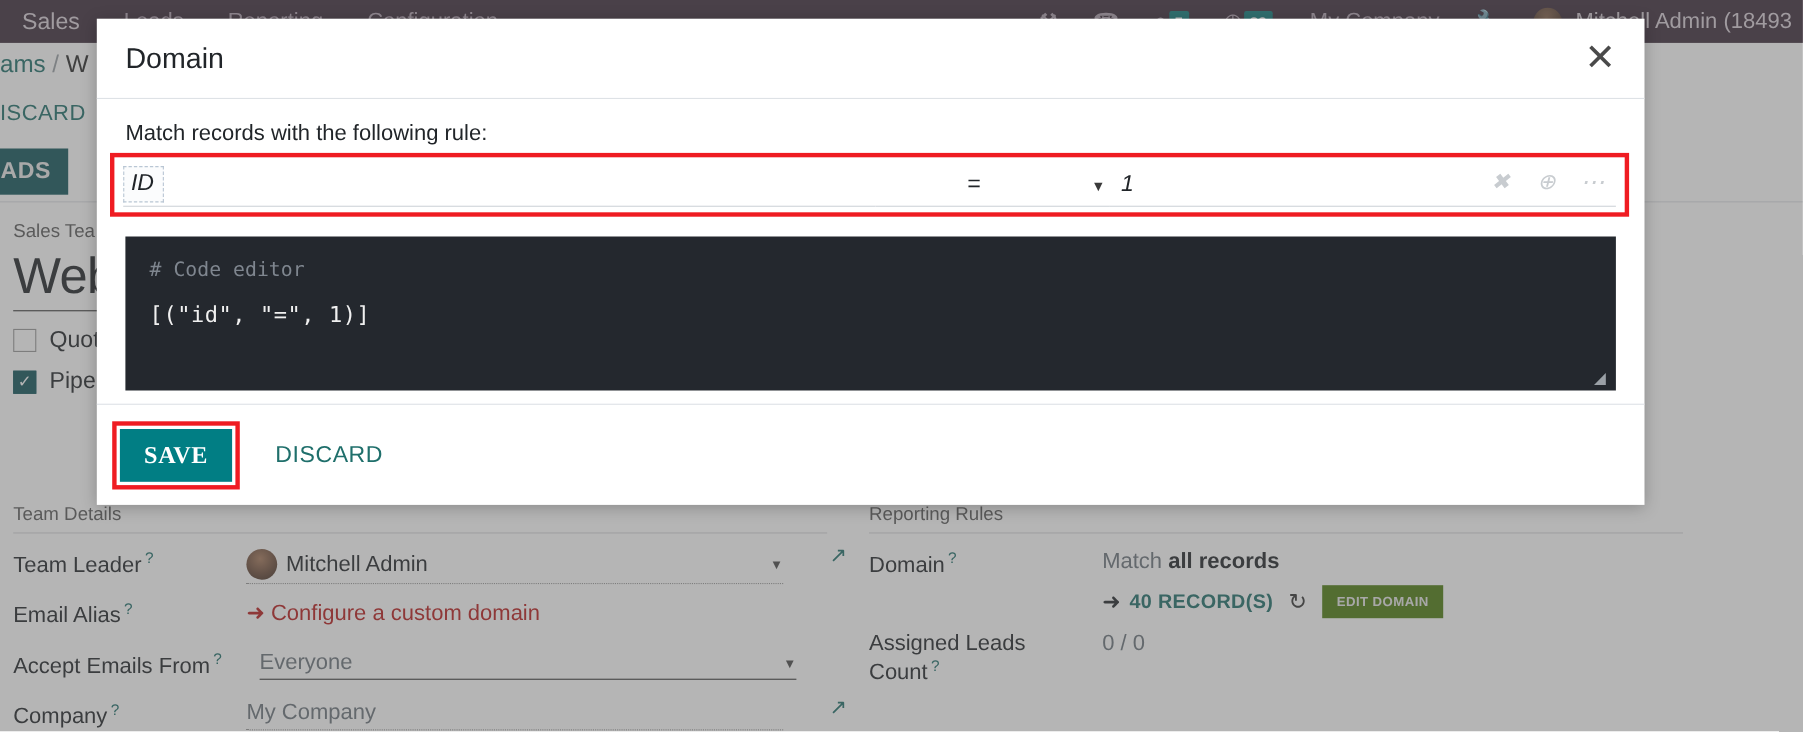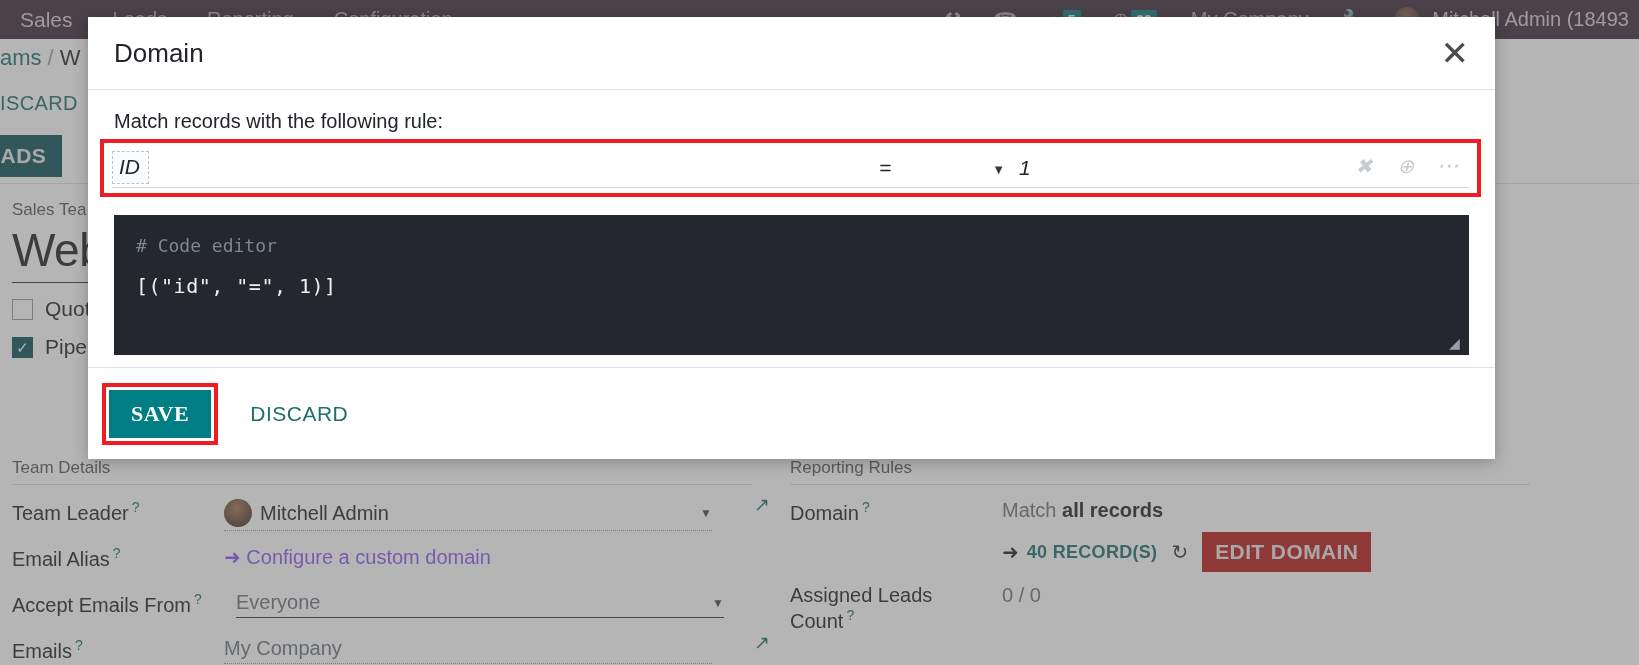--- a/index.html
+++ b/index.html
@@ -111,25 +111,25 @@
     border-bottom: 1px solid #333; width: 488px; display: flex; align-items: center;
     padding-bottom: 3px;
   }
   .fval-input.dotted { border-bottom: 1px dotted #999; }
   .avatar-sm {
     width: 28px; height: 28px; border-radius: 50%; margin-right: 8px; flex: 0 0 auto;
     background: radial-gradient(circle at 45% 32%, #a77a5c 0%, #6b4b39 55%, #3b2a22 100%);
   }
   .caret { color: #4a4a4a; font-size: 12px; margin-left: auto; }
   .ext-link { color: #1f6f6b; font-size: 19px; margin-left: 12px; }
-  .link-teal { color: #8b5cf6; font-size: 20px; white-space: nowrap; }
+  .link-teal { color: #b91c1c; font-size: 20px; white-space: nowrap; }
   .muted-val { color: #6c757d; font-size: 20px; }
   .strong-val { color: #212529; font-weight: bold; }
   .edit-domain-btn {
-    background: #b91c1c; color: #e8e8e8; font-size: 21px; font-weight: bold;
+    background: #4d7c0f; color: #e8e8e8; font-size: 12px; font-weight: bold;
     padding: 8px 13px; letter-spacing: .4px; white-space: nowrap; display: inline-block;
   }
   .recs-link { color: #1f6f6b; font-size: 18px; font-weight: bold; letter-spacing: .3px; }
 
   
   #veil {
     position: absolute; inset: 0; background: rgba(90,90,90,0.45);
     z-index: 50;
   }
 
@@ -320,21 +320,21 @@
           <div class="fval">
             <div class="fval-input">
               <span class="muted-val">Everyone</span>
               <span class="caret">▼</span>
             </div>
           </div>
         </div>
 
         <div class="frow">
           <div class="flabel">
-            <span>Emails</span><span class="qmark">?</span>
+            <span>Company</span><span class="qmark">?</span>
           </div>
           <div class="fval">
             <div class="fval-input dotted">
               <span class="muted-val">My Company</span>
             </div>
           </div>
           <span class="ext-link">↗</span>
         </div>
       </div>
 

